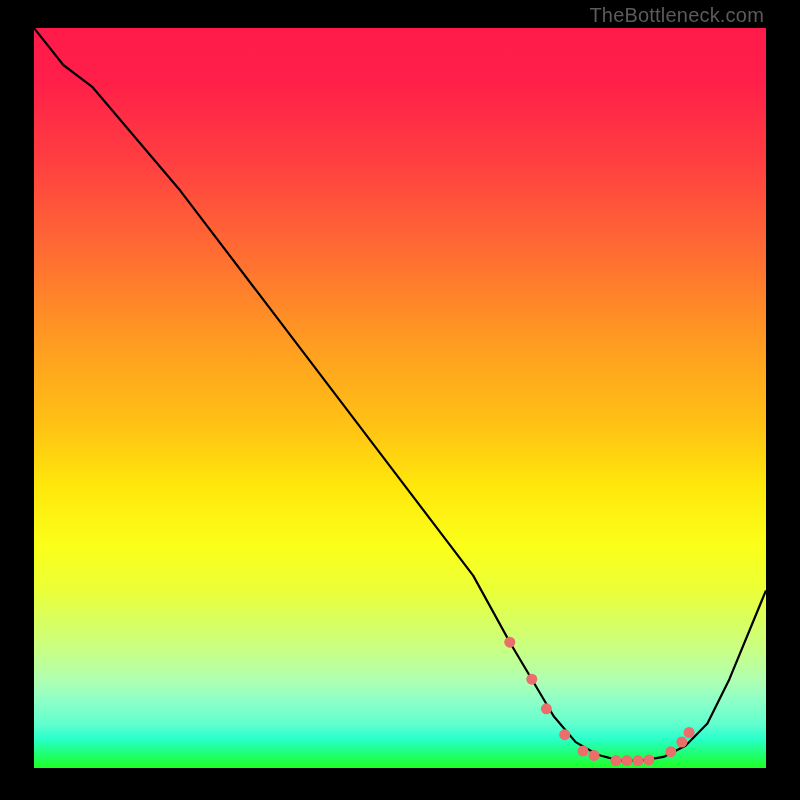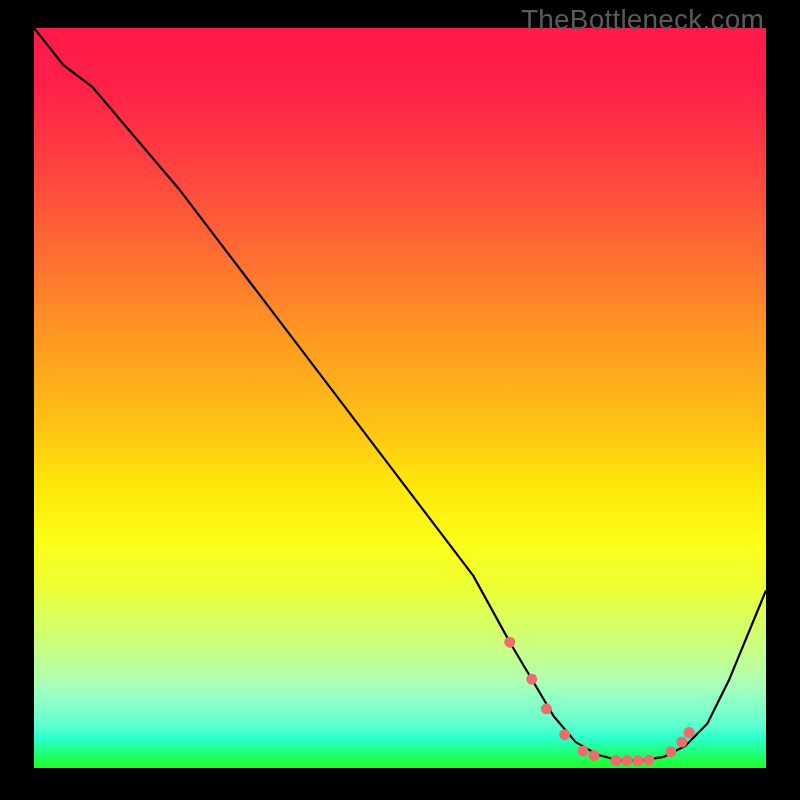--- a/index.html
+++ b/index.html
@@ -14,21 +14,21 @@
  #fbff1a 70%,
  #ebff38 76%,
  #d9ff5f 80%,
  #c9ff84 84%,
  #b1ffb1 88%,
  #8cffc8 91%,
  #63ffcf 94%,
  #2bffcb 96%,
  #1fff78 98%,
  #1fff24 100%)}
-.watermark{position:absolute;top:4px;right:36px;color:#5b5b5b;font-size:28px;letter-spacing:.2px}
+.watermark{position:absolute;top:4px;right:36px;color:#5b5b5b;font-size:20px;letter-spacing:.2px}
 svg{position:absolute;left:34px;top:28px;width:732px;height:740px}
 .curve{fill:none;stroke:#000;stroke-width:2.2px;stroke-linejoin:round}
 .marker{fill:#e96e6c;stroke:none}
 </style>
 </head>
 <body>
 
 <div class="frame"></div>
 <div class="watermark">TheBottleneck.com</div>
 

